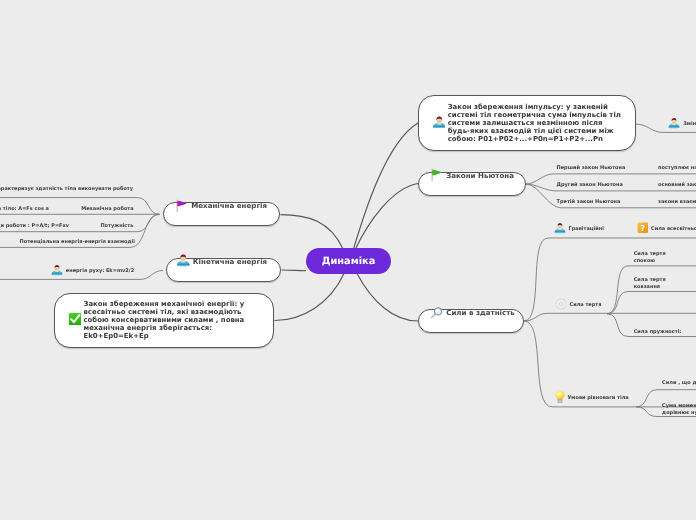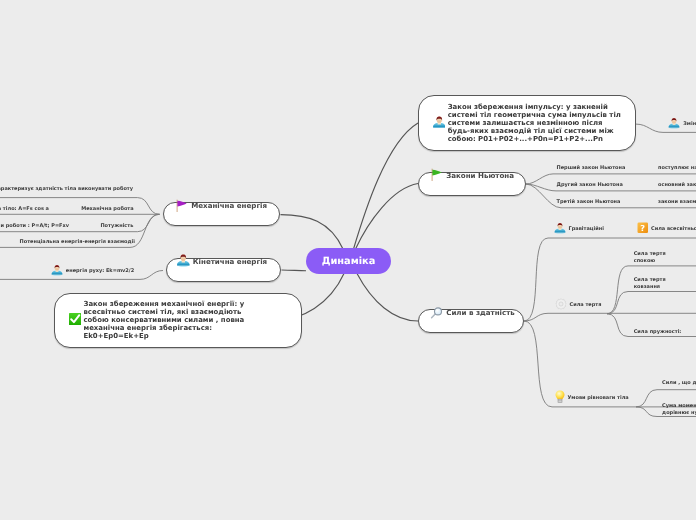--- a/index.html
+++ b/index.html
@@ -3,21 +3,21 @@
 <meta charset="utf-8">
 <style>
   html,body{margin:0;padding:0;}
   body{width:696px;height:520px;background:#ececec;overflow:hidden;
        font-family:"DejaVu Sans",sans-serif;
        -webkit-font-smoothing:antialiased;text-rendering:geometricPrecision;}
   #root{position:relative;width:696px;height:520px;}
   svg.links{position:absolute;left:0;top:0;width:696px;height:520px;pointer-events:none;}
   .node{position:absolute;box-sizing:border-box;display:flex;align-items:center;}
 
-  .central{background:#8b5cf6;border-radius:13px;color:#fff;
+  .central{background:#6d28d9;border-radius:13px;color:#fff;
            font-size:9.8px;font-weight:bold;justify-content:center;}
 
   .cap{background:#fff;border:1.3px solid #585858;border-radius:12px;
        color:#474747;font-size:7.1px;font-weight:bold;padding:0 8px 17px 10px;gap:3.2px;
        white-space:nowrap;overflow:visible;box-shadow:0 1px 1px rgba(0,0,0,0.18);}
   .box{background:#fff;border:1.3px solid #585858;border-radius:16px;
        color:#3a3a3a;font-size:6.95px;font-weight:bold;padding:0 9px 0 13.6px;gap:2.5px;
        line-height:8.1px;white-space:nowrap;box-shadow:0 1px 1px rgba(0,0,0,0.18);}
   .mlines{display:block;white-space:nowrap;}
 
@@ -127,21 +127,21 @@
   <div class="node cap" style="left:163px;top:202px;width:117px;height:24px;">
     <span class="icon">
       <svg width="14" height="14" viewBox="0 0 14 14">
         <rect x="2.7" y="1.7" width="0.75" height="12.6" fill="#c08a5c"></rect>
         <path d="M3.4 2.85 C6.8 3.0 9.9 4.3 12.7 5.6 C9.6 6.9 6.5 8.0 3.4 8.5 Z" fill="#a61fc4"></path>
       </svg>
     </span>
     <span>Механічна енергія</span>
   </div>
 
-  <div class="node box" style="left:54px;top:292.5px;width:248px;height:55px;">
+  <div class="node box" style="left:54px;top:292.5px;width:220px;height:55px;">
     <span class="icon">
       <svg width="12.4" height="12" viewBox="0.7 2.1 12.4 12">
         <rect x="0.7" y="2.1" width="12.4" height="12.0" rx="0.6" fill="url(#gCheck)"></rect>
         <path d="M2.9 8.4 L5.6 11.2 L11.0 4.3" fill="none" stroke="#fff" stroke-width="2.0" stroke-linecap="round" stroke-linejoin="round"></path>
       </svg>
     </span>
     <span class="mlines">
       <span>Закон збереження механічної енергії: у</span><br>
       <span>всесвітньо системі тіл, які взаємодіють</span><br>
       <span>собою консервативними силами , повна</span><br>

